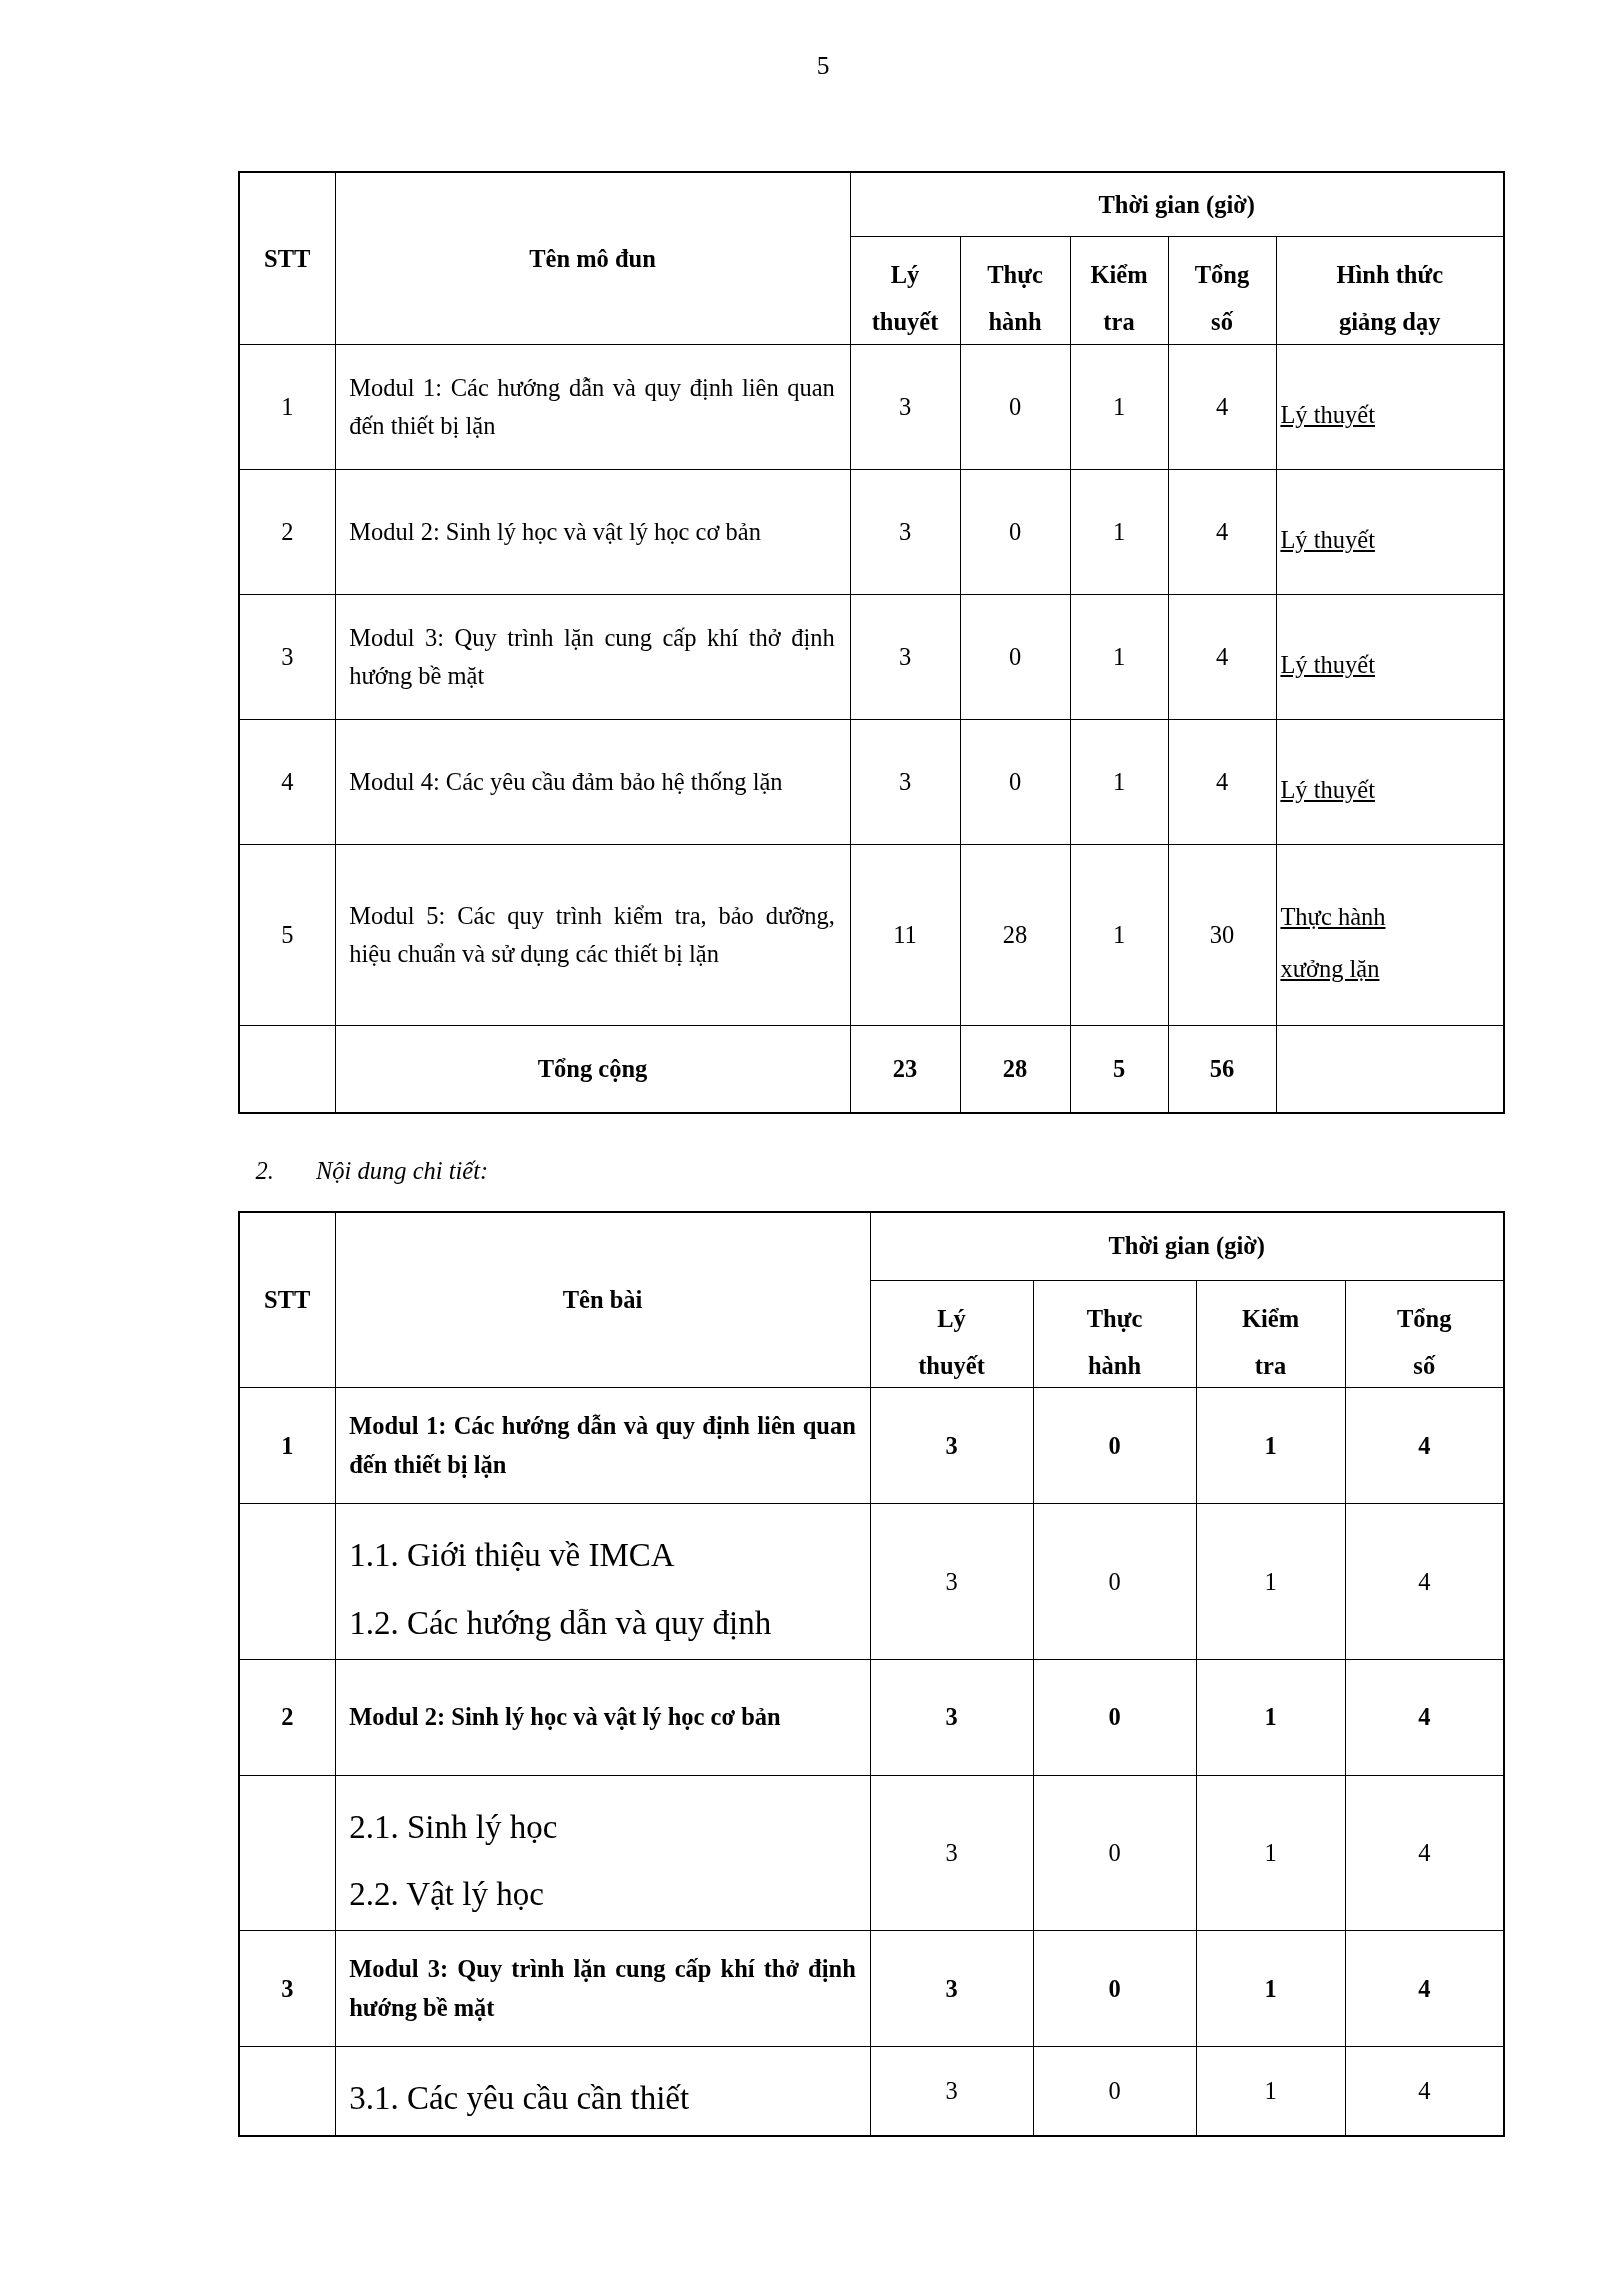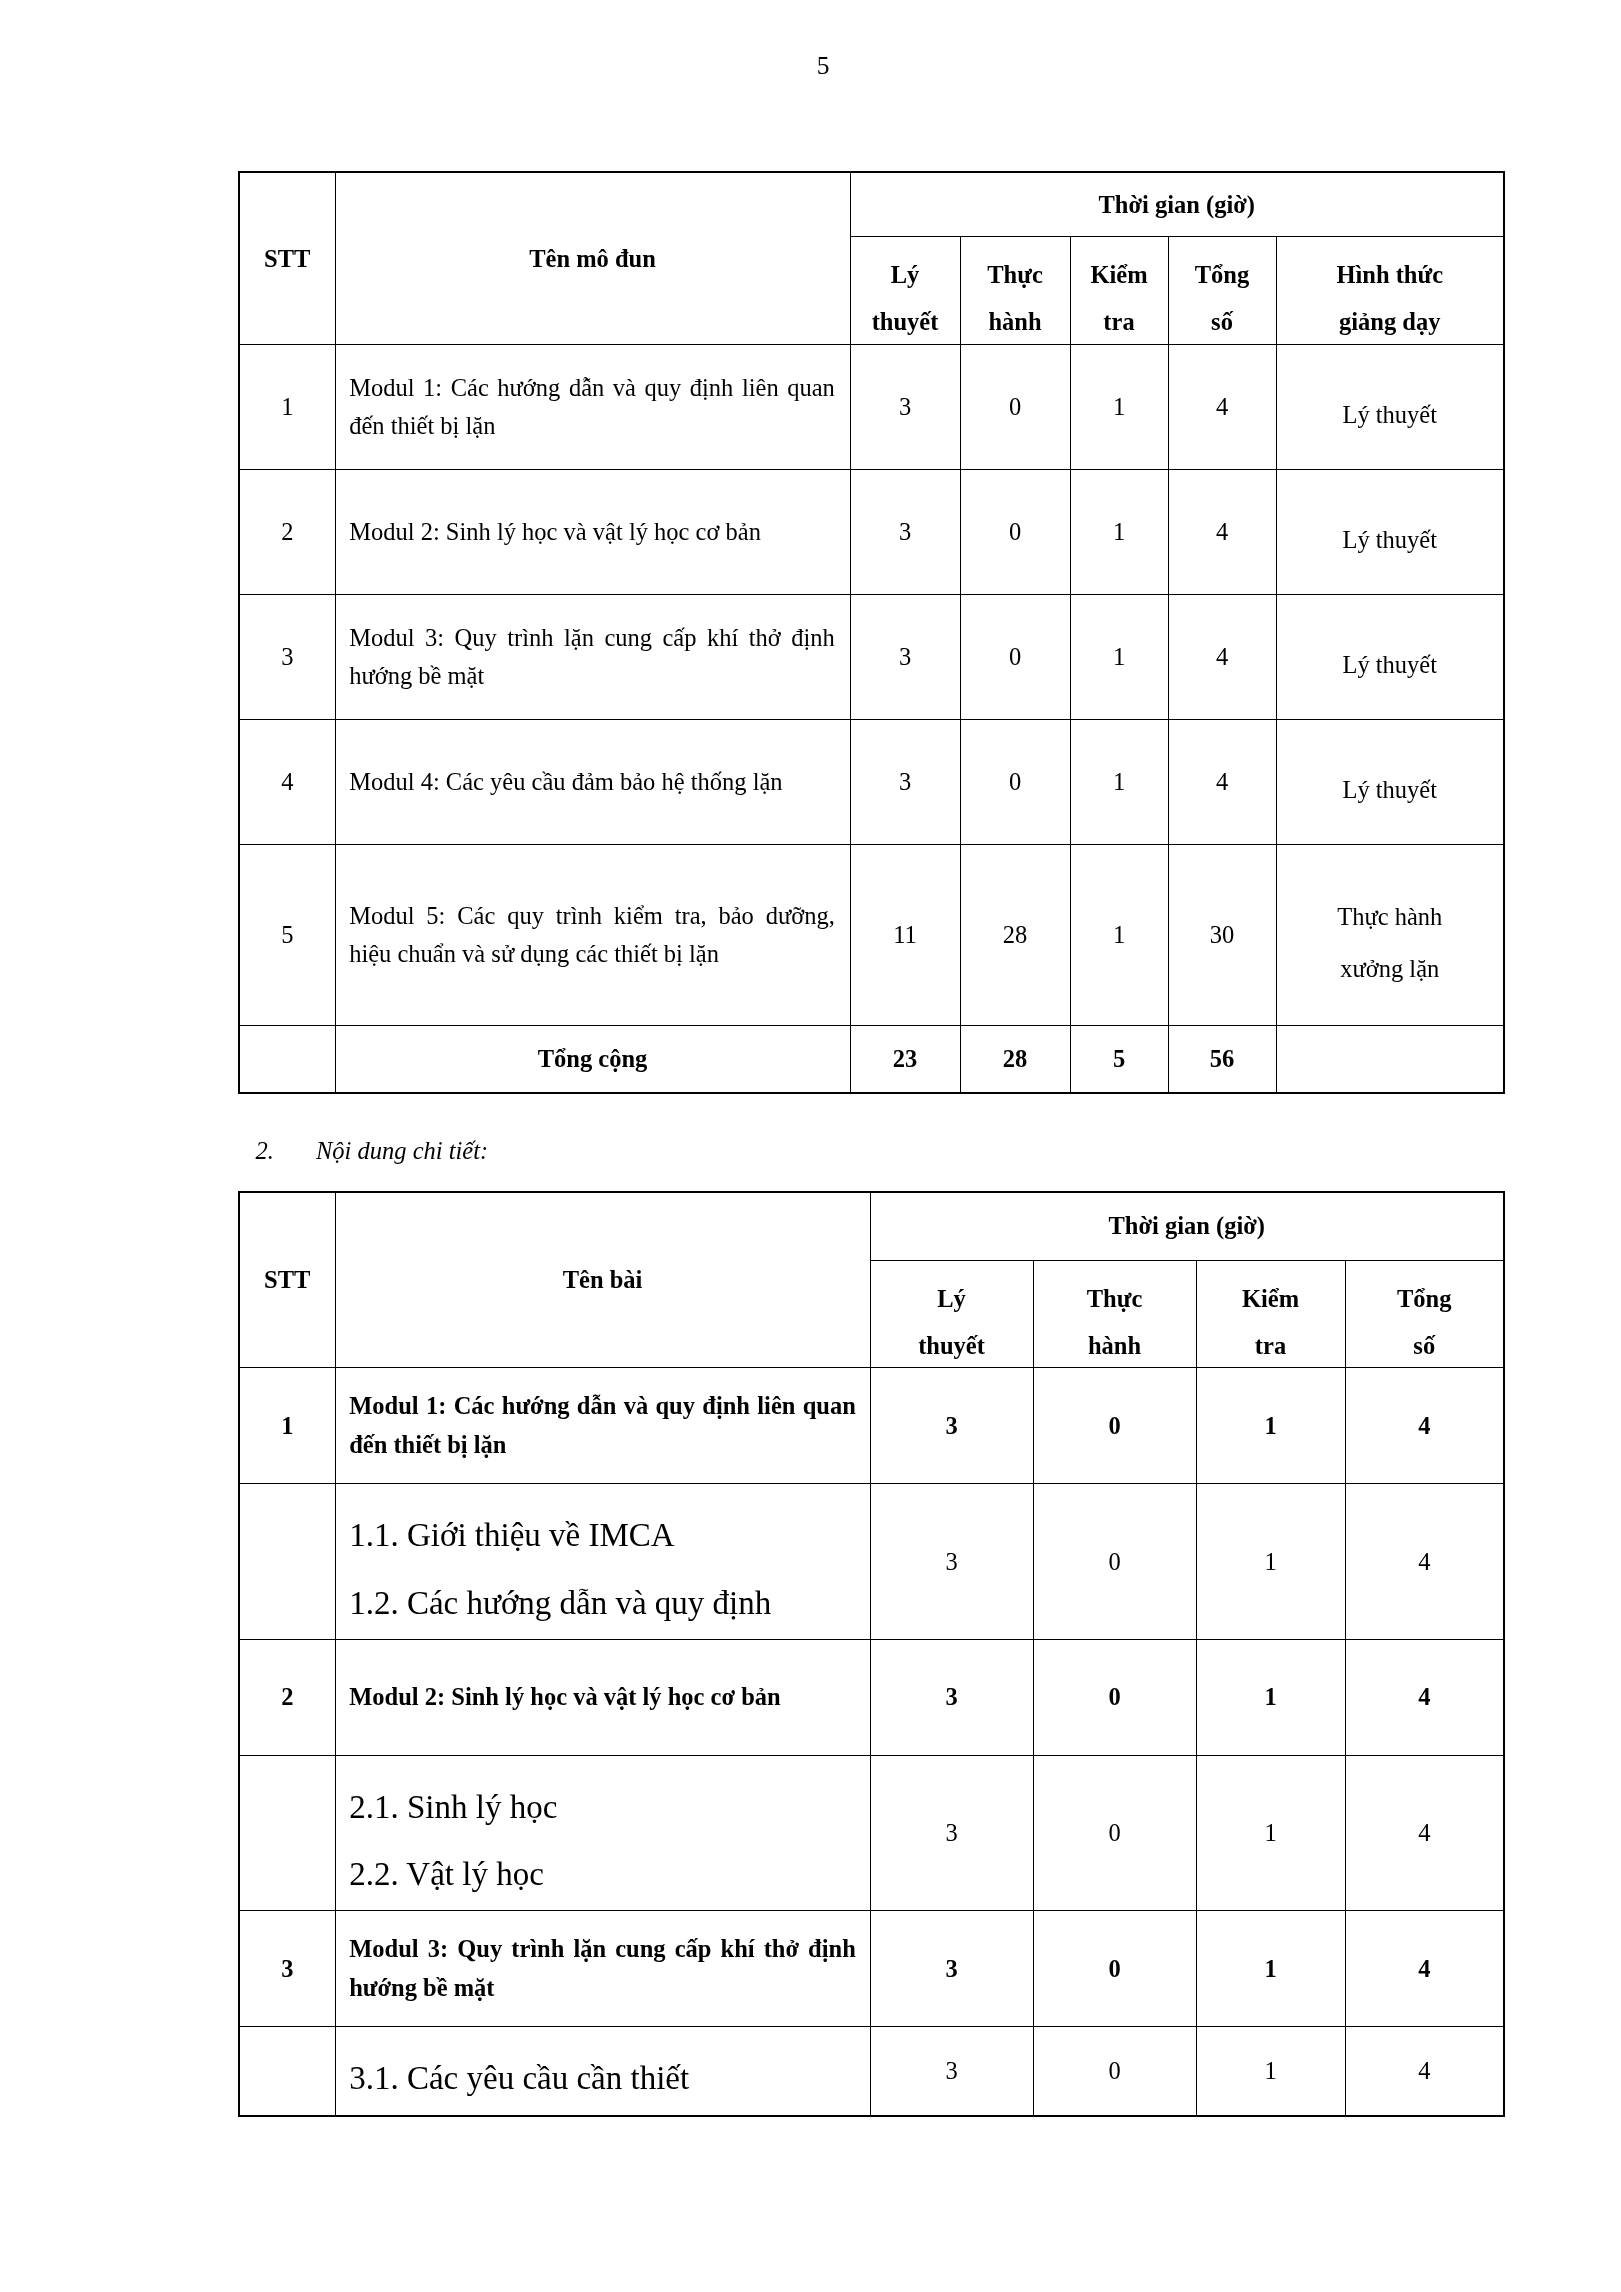--- a/index.html
+++ b/index.html
@@ -81,30 +81,31 @@
     text-align-last: left;
     font-size: 24.5px;
     line-height: 1.52;
     padding: 11.8px 14.7px 11.8px 13.7px;
   }
   #table-modules td.num {
     text-align: center;
     font-size: 24.5px;
   }
   #table-modules td.hinh {
-    text-align: center;
+    text-align: left;
     font-size: 24.5px;
     line-height: 1.45;
     padding: 5.9px 3.9px;
+    text-decoration: underline;
   }
   #table-modules tr.total-row td {
     font-weight: bold;
     font-size: 24.5px;
     text-align: center;
-    height: 68px;
+    height: 88px;
   }
   #table-modules tr.total-row td.total-label {
     font-weight: bold;
   }
 
   
   .section-heading {
     margin-left: 238px;
     margin-top: 43px;
     font-size: 24.5px;

